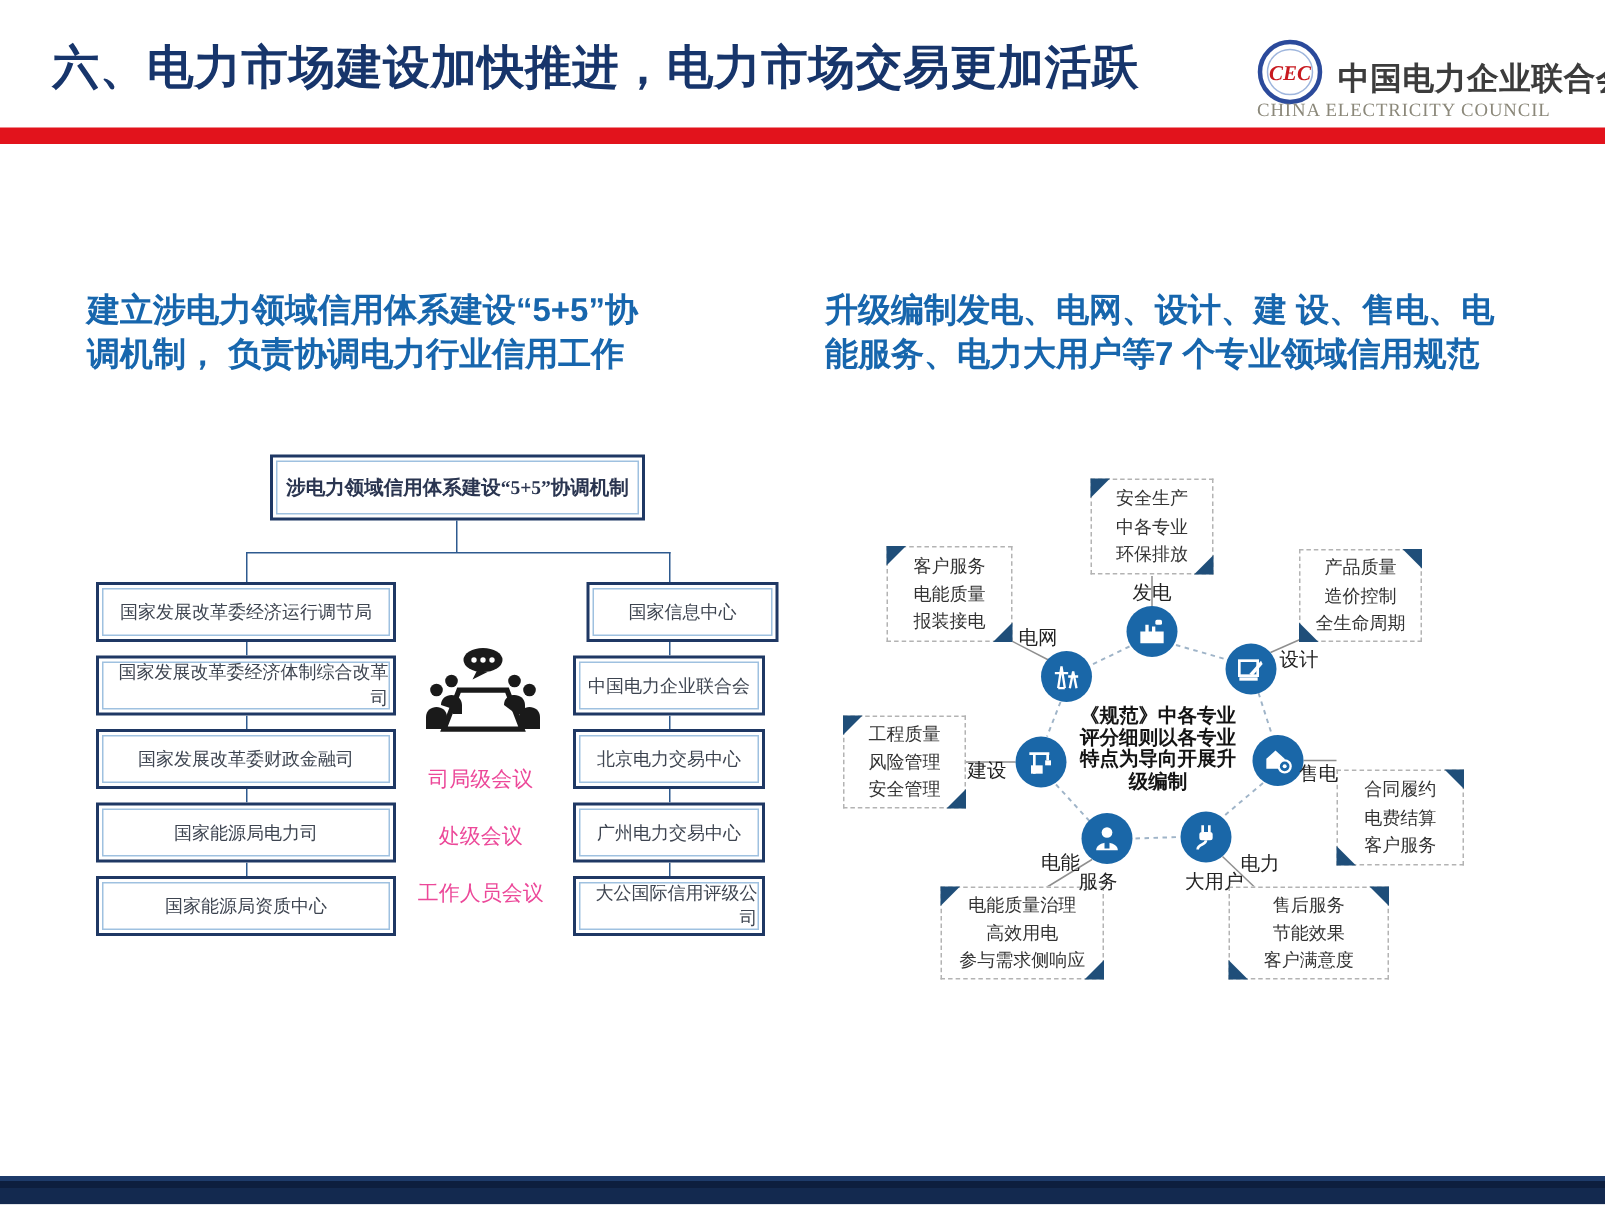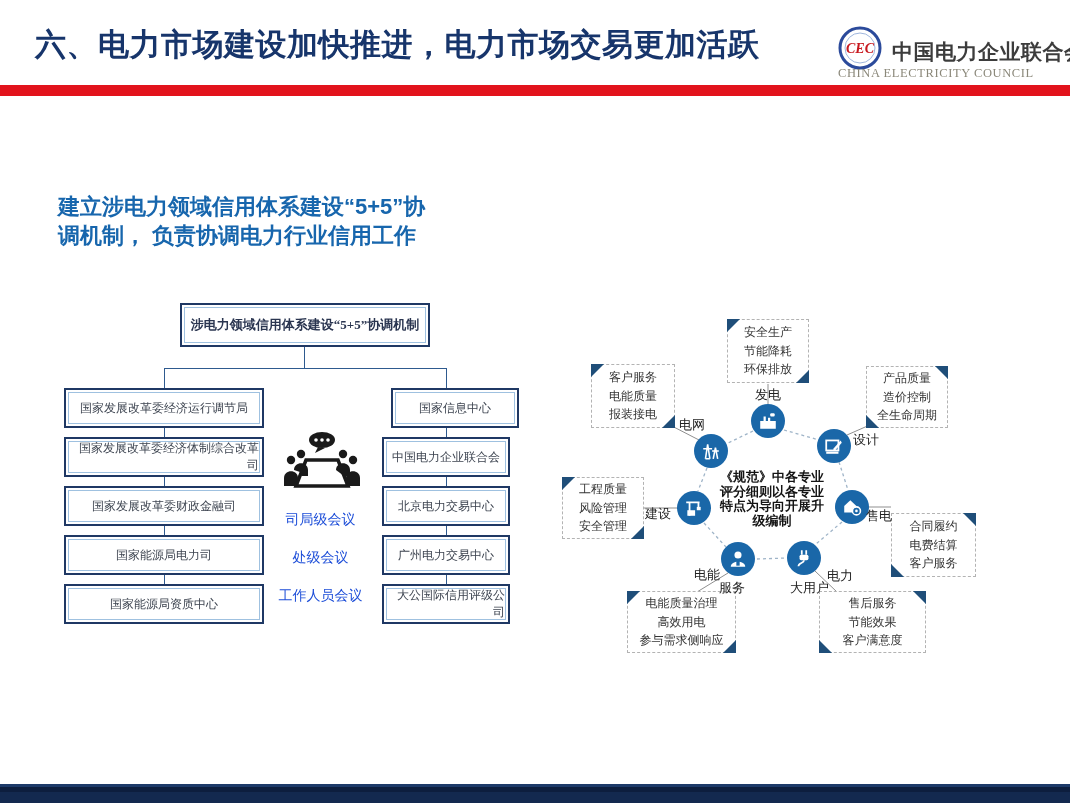--- a/index.html
+++ b/index.html
@@ -22,21 +22,21 @@
   .intro-left{left:58px;top:192px;width:480px;}
   .intro-right{left:550px;top:192px;width:500px;}
   
   .obox{position:absolute;border:2px solid #1f3864;background:#fff;padding:2px;box-sizing:border-box;}
   .obox-in{border:1px solid #9fc1e0;width:100%;height:100%;display:flex;align-items:center;
            justify-content:center;box-sizing:border-box;text-align:right;
            font-family:"Liberation Serif",serif;color:#3d4450;font-size:12px;}
   .obox-root .obox-in{font-weight:bold;font-size:13px;color:#2a3550;}
   .cl{position:absolute;background:#2e5a8f;}
   .mlabel{position:absolute;left:258px;width:125px;text-align:center;
-          font-family:"Liberation Serif",serif;font-size:14px;color:#1d4ed8;}
+          font-family:"Liberation Serif",serif;font-size:14px;color:#ec4899;}
   
   .rbox{position:absolute;border:1px dashed #b3b3b3;background:#fff;box-sizing:border-box;
         display:flex;flex-direction:column;align-items:center;justify-content:center;
         font-family:"Liberation Serif",serif;font-size:12px;color:#333;line-height:1.55;}
   .tri{position:absolute;width:0;height:0;}
   .tri-tl{left:-1px;top:-1px;border-top:13px solid #1f4e79;border-right:13px solid transparent;}
   .tri-br{right:-1px;bottom:-1px;border-bottom:13px solid #1f4e79;border-left:13px solid transparent;}
   .tri-tr{right:-1px;top:-1px;border-top:13px solid #1f4e79;border-left:13px solid transparent;}
   .tri-bl{left:-1px;bottom:-1px;border-bottom:13px solid #1f4e79;border-right:13px solid transparent;}
   .node{position:absolute;width:34px;height:34px;border-radius:50%;background:#1a67a8;
@@ -65,20 +65,24 @@
     <div class="logo-cn">中国电力企业联合会</div>
     <div class="logo-en">CHINA ELECTRICITY COUNCIL</div>
   </div>
 
   <div class="red-line"></div>
 
 
   <div class="intro intro-left">
     <div>建立涉电力领域信用体系建设“5+5”协</div>
     <div>调机制， 负责协调电力行业信用工作</div>
+  </div>
+  <div class="intro intro-right">
+    <div>升级编制发电、电网、设计、建 设、售电、电</div>
+    <div>能服务、电力大用户等7 个专业领域信用规范</div>
   </div>
 
   <div>
 
     <div class="obox obox-root" style="left:180px;top:303px;width:250px;height:44px;">
       <div class="obox-in">涉电力领域信用体系建设“5+5”协调机制</div>
     </div>
 
     <div class="cl" style="left:304px;top:347px;width:1px;height:21px;"></div>
     <div class="cl" style="left:164px;top:368px;width:283px;height:1px;"></div>
@@ -169,21 +173,21 @@
         <line x1="144" y1="223" x2="166" y2="247"></line>
         <line x1="282" y1="222" x2="256" y2="244"></line>
         <line x1="197" y1="259" x2="226" y2="258"></line>
       </g>
     </svg>
 
     <div class="rbox" style="left:727px;top:319px;width:82px;height:64px;">
       <span class="tri tri-tl"></span>
       <span class="tri tri-br"></span>
       <div>安全生产</div>
-      <div>节能降耗</div>
+      <div>中各专业</div>
       <div>环保排放</div>
     </div>
 
     <div class="rbox" style="left:591px;top:364px;width:84px;height:64px;">
       <span class="tri tri-tl"></span>
       <span class="tri tri-br"></span>
       <div>客户服务</div>
       <div>电能质量</div>
       <div>报装接电</div>
     </div>

